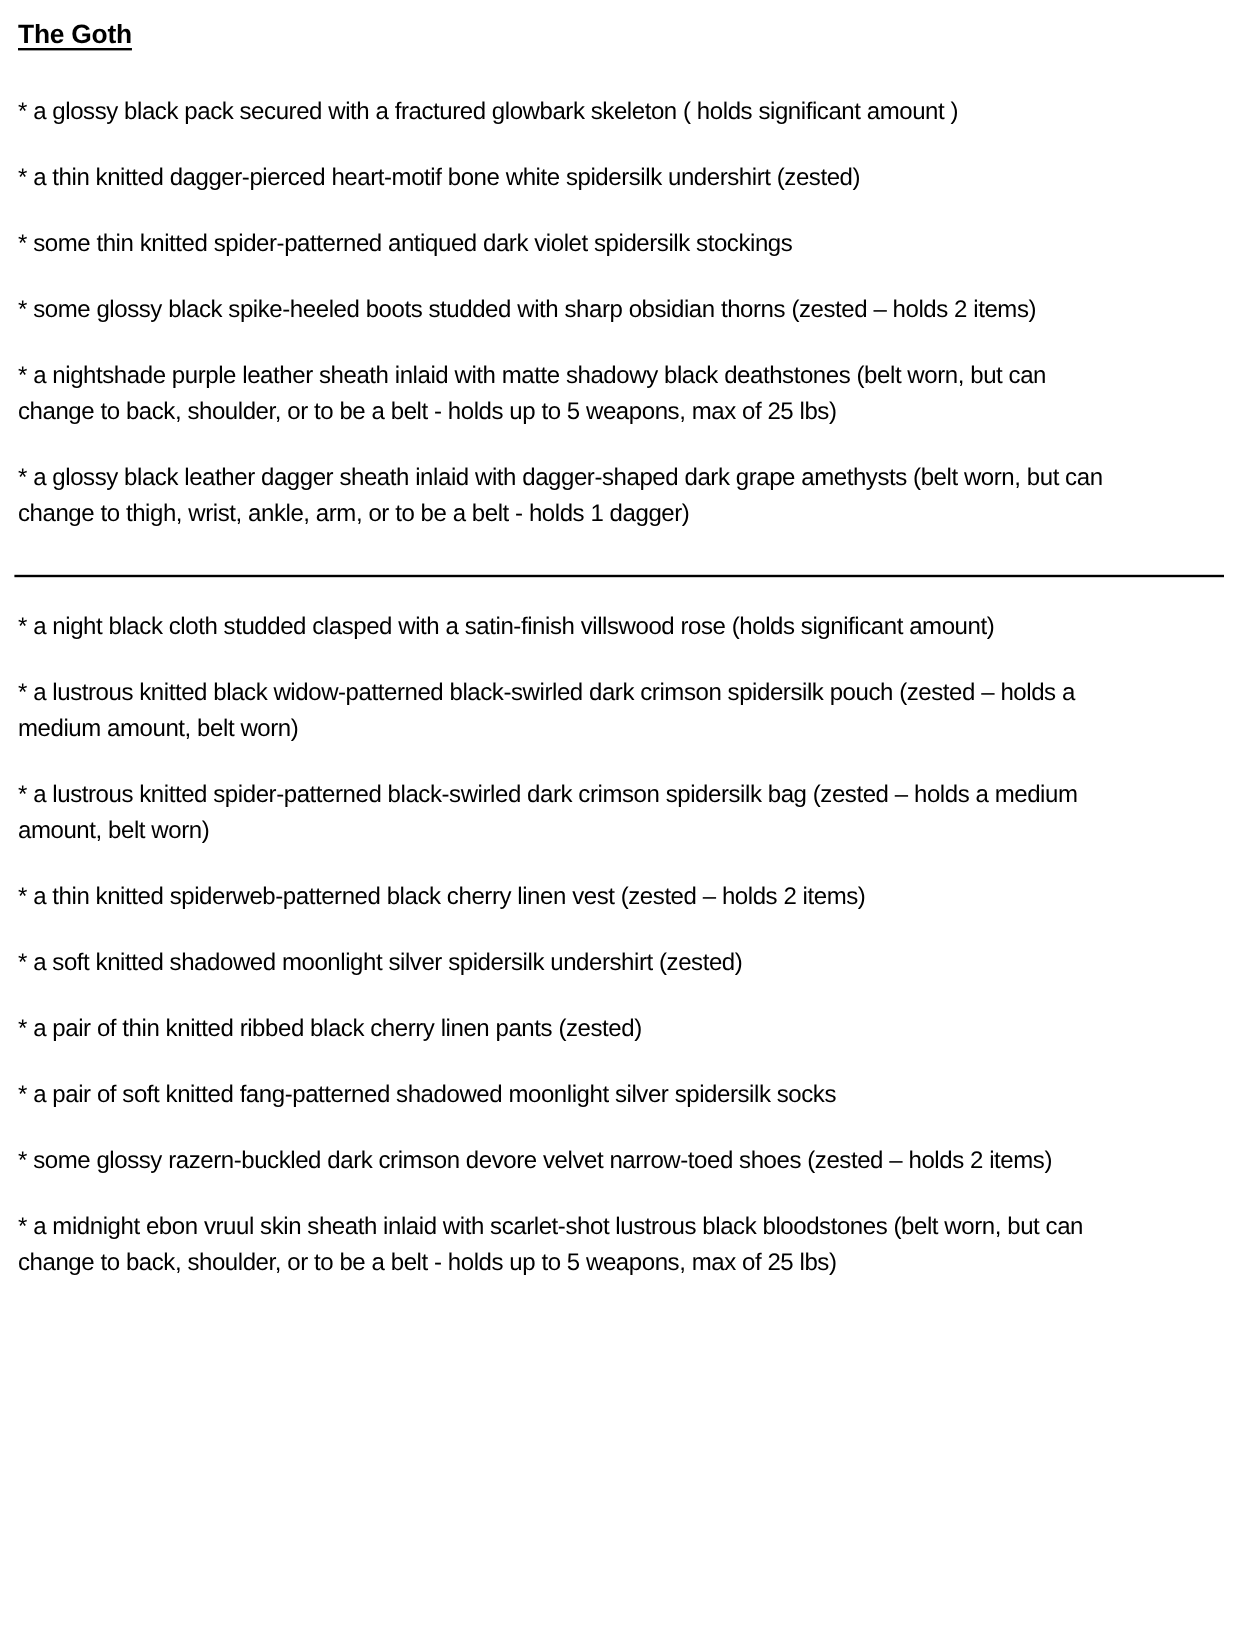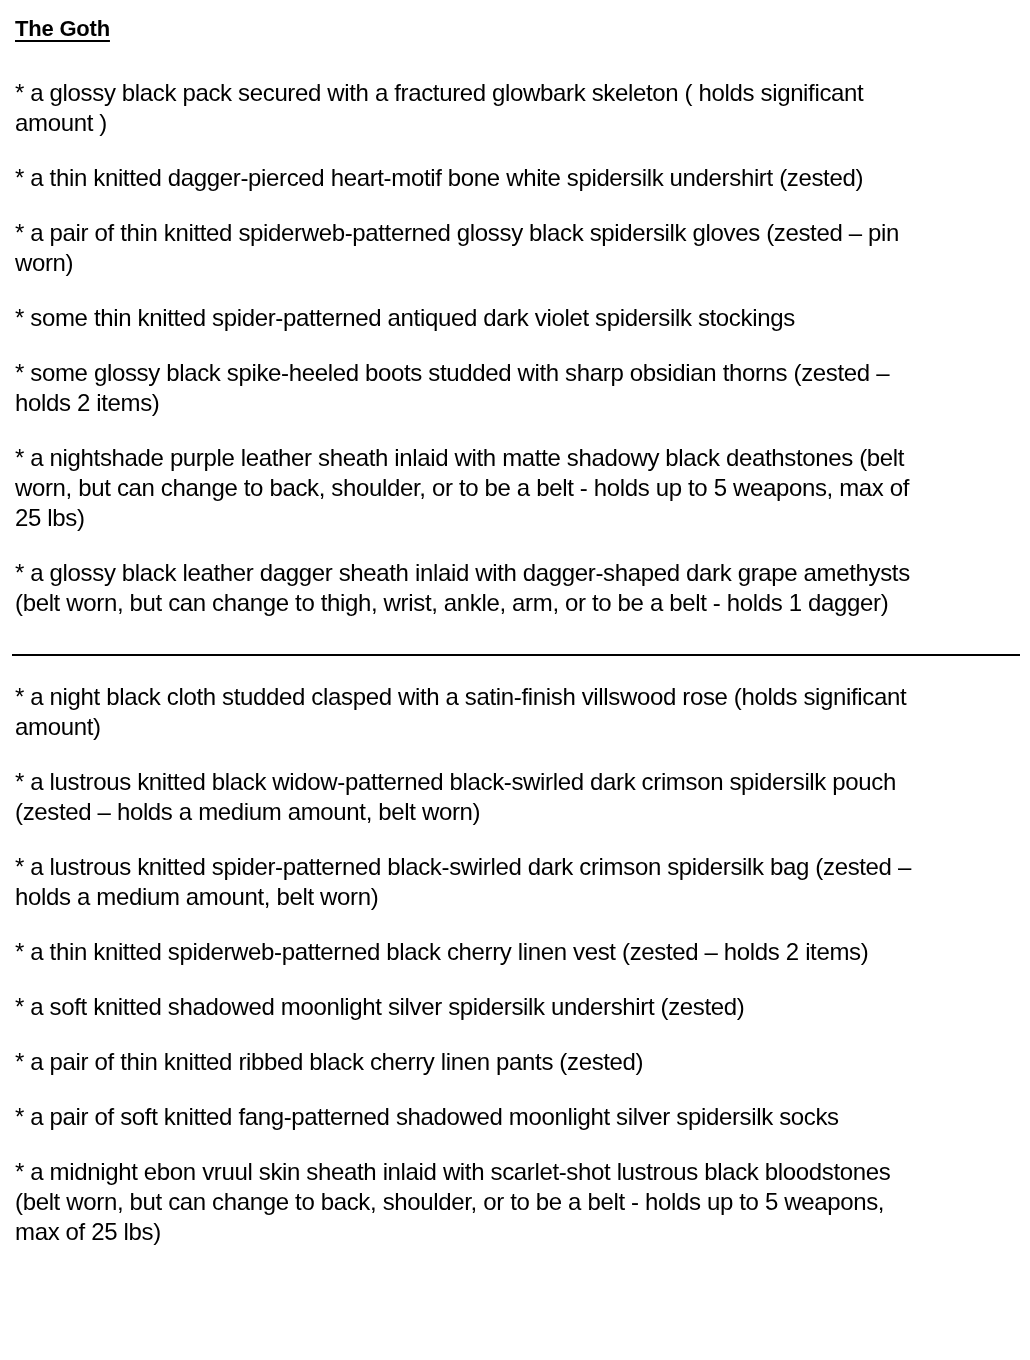--- a/index.html
+++ b/index.html
@@ -25,21 +25,21 @@
     font-size: 22px;
     line-height: 26px;
     font-weight: 700;
     text-decoration: underline;
     text-decoration-thickness: 2px;
     text-underline-offset: 4px;
     margin: 0 0 36px 0;
     letter-spacing: -0.2px;
   }
   .item {
-    font-size: 24px;
+    font-size: 20px;
     line-height: 30px;
     letter-spacing: -0.35px;
     margin: 0 0 25px 0;
     max-width: 1008px;
   }
   .divider {
     border: none;
     border-top: 2px solid #000000;
     margin: 36px 2px 26px -3px;
     width: 1008px;
@@ -48,33 +48,33 @@
 </style>
 </head>
 <body>
 
 <div class="page">
 
   <section>
     <h2 class="section-heading">The Goth</h2>
     <p class="item">* a glossy black pack secured with a fractured glowbark skeleton ( holds significant amount )</p>
     <p class="item">* a thin knitted dagger-pierced heart-motif bone white spidersilk undershirt (zested)</p>
-    <p class="item">* a pair of thin knitted spiderweb-patterned glossy black spidersilk gloves (zested – pin worn)</p>
     <p class="item">* some thin knitted spider-patterned antiqued dark violet spidersilk stockings</p>
     <p class="item">* some glossy black spike-heeled boots studded with sharp obsidian thorns (zested – holds 2 items)</p>
     <p class="item">* a nightshade purple leather sheath inlaid with matte shadowy black deathstones (belt worn, but can change to back, shoulder, or to be a belt - holds up to 5 weapons, max of 25 lbs)</p>
     <p class="item">* a glossy black leather dagger sheath inlaid with dagger-shaped dark grape amethysts (belt worn, but can change to thigh, wrist, ankle, arm, or to be a belt - holds 1 dagger)</p>
   </section>
 
   <hr class="divider">
 
   <section>
     <p class="item">* a night black cloth studded clasped with a satin-finish villswood rose (holds significant amount)</p>
     <p class="item">* a lustrous knitted black widow-patterned black-swirled dark crimson spidersilk pouch (zested – holds a medium amount, belt worn)</p>
     <p class="item">* a lustrous knitted spider-patterned black-swirled dark crimson spidersilk bag (zested – holds a medium amount, belt worn)</p>
     <p class="item">* a thin knitted spiderweb-patterned black cherry linen vest (zested – holds 2 items)</p>
     <p class="item">* a soft knitted shadowed moonlight silver spidersilk undershirt (zested)</p>
     <p class="item">* a pair of thin knitted ribbed black cherry linen pants (zested)</p>
     <p class="item">* a pair of soft knitted fang-patterned shadowed moonlight silver spidersilk socks</p>
+    <p class="item">* some glossy razern-buckled dark crimson devore velvet narrow-toed shoes (zested – holds 2 items)</p>
     <p class="item">* a midnight ebon vruul skin sheath inlaid with scarlet-shot lustrous black bloodstones (belt worn, but can change to back, shoulder, or to be a belt - holds up to 5 weapons, max of 25 lbs)</p>
   </section>
 
 </div>
 
 </body></html>

